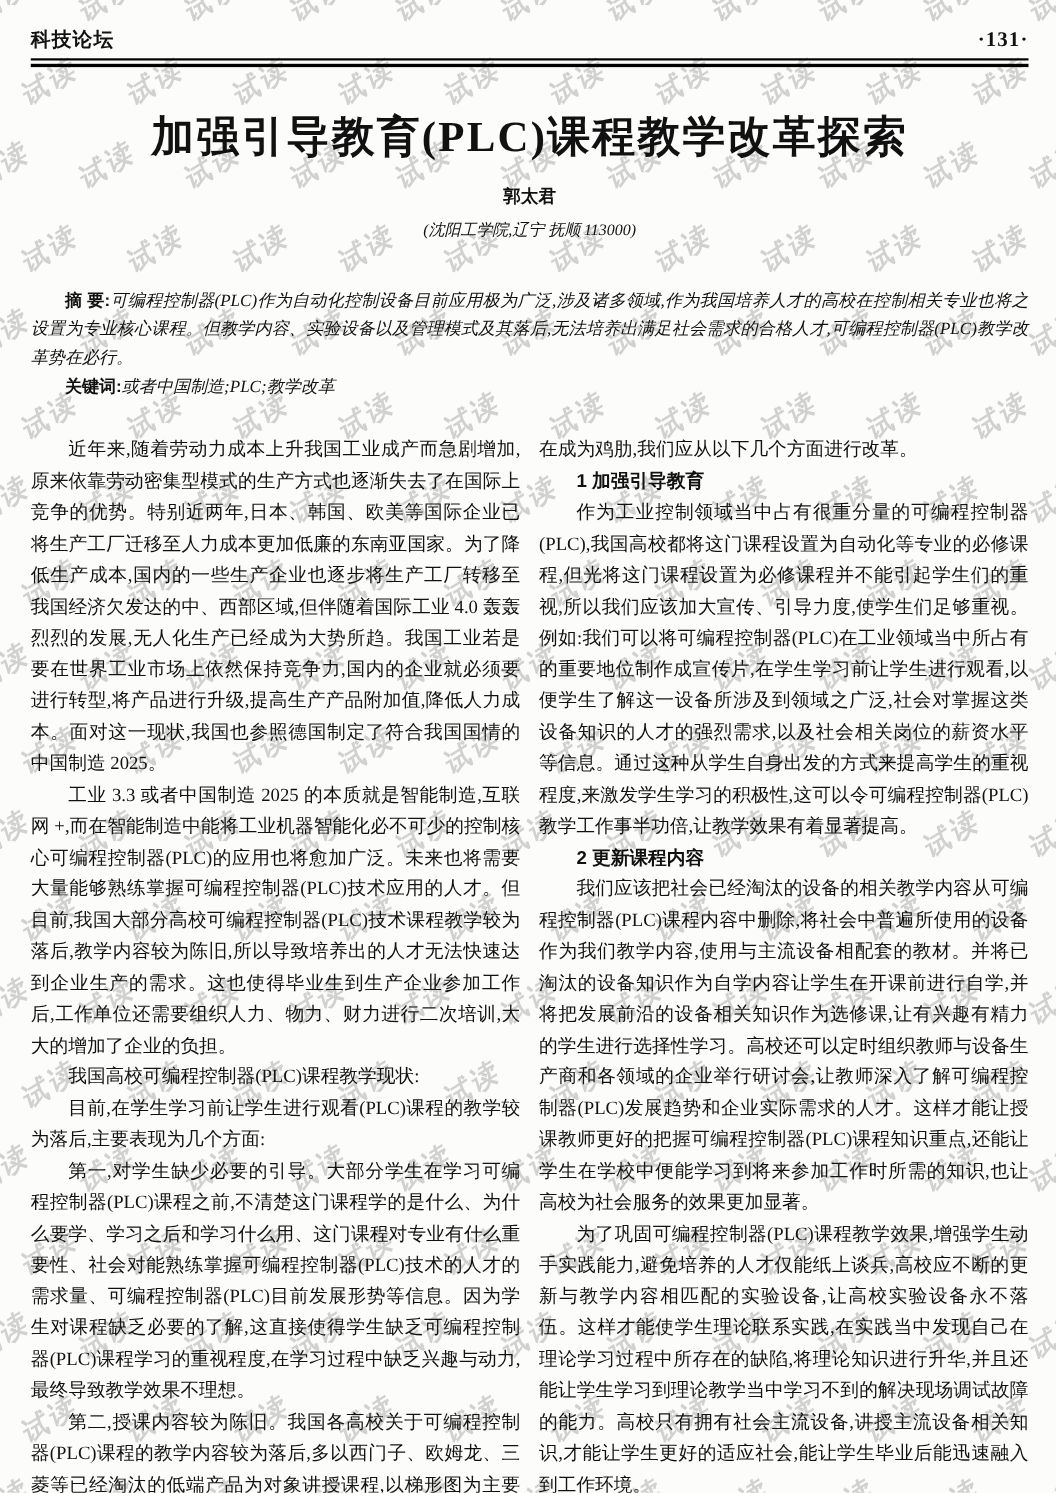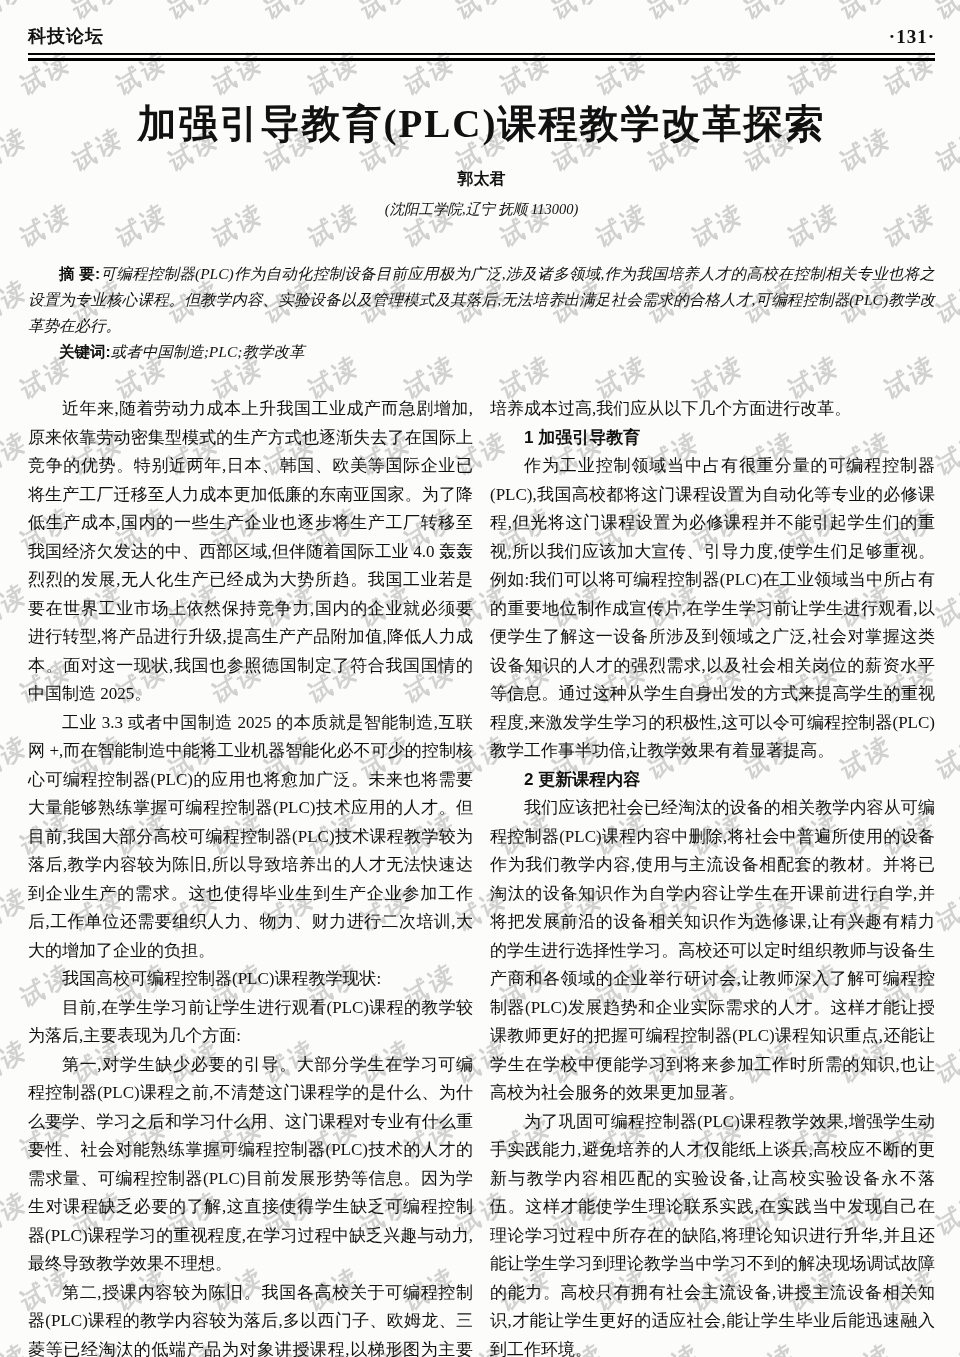--- a/index.html
+++ b/index.html
@@ -322,21 +322,21 @@
       <p class="para">近年来,随着劳动力成本上升我国工业成产而急剧增加,原来依靠劳动密集型模式的生产方式也逐渐失去了在国际上竞争的优势。特别近两年,日本、韩国、欧美等国际企业已将生产工厂迁移至人力成本更加低廉的东南亚国家。为了降低生产成本,国内的一些生产企业也逐步将生产工厂转移至我国经济欠发达的中、西部区域,但伴随着国际工业 4.0 轰轰烈烈的发展,无人化生产已经成为大势所趋。我国工业若是要在世界工业市场上依然保持竞争力,国内的企业就必须要进行转型,将产品进行升级,提高生产产品附加值,降低人力成本。面对这一现状,我国也参照德国制定了符合我国国情的中国制造 2025。</p>
       <p class="para">工业 3.3 或者中国制造 2025 的本质就是智能制造,互联网 +,而在智能制造中能将工业机器智能化必不可少的控制核心可编程控制器(PLC)的应用也将愈加广泛。未来也将需要大量能够熟练掌握可编程控制器(PLC)技术应用的人才。但目前,我国大部分高校可编程控制器(PLC)技术课程教学较为落后,教学内容较为陈旧,所以导致培养出的人才无法快速达到企业生产的需求。这也使得毕业生到生产企业参加工作后,工作单位还需要组织人力、物力、财力进行二次培训,大大的增加了企业的负担。</p>
       <p class="para">我国高校可编程控制器(PLC)课程教学现状:</p>
       <p class="para">目前,在学生学习前让学生进行观看(PLC)课程的教学较为落后,主要表现为几个方面:</p>
       <p class="para">第一,对学生缺少必要的引导。大部分学生在学习可编程控制器(PLC)课程之前,不清楚这门课程学的是什么、为什么要学、学习之后和学习什么用、这门课程对专业有什么重要性、社会对能熟练掌握可编程控制器(PLC)技术的人才的需求量、可编程控制器(PLC)目前发展形势等信息。因为学生对课程缺乏必要的了解,这直接使得学生缺乏可编程控制器(PLC)课程学习的重视程度,在学习过程中缺乏兴趣与动力,最终导致教学效果不理想。</p>
       <p class="para">第二,授课内容较为陈旧。我国各高校关于可编程控制器(PLC)课程的教学内容较为落后,多以西门子、欧姆龙、三菱等已经淘汰的低端产品为对象讲授课程,以梯形图为主要编程方式。以这类淘汰产品作为教学内容教出来的学生在毕业之后无法快速掌握中高端产品机型的使用,并且在实际使用过程当中多以指令表为编程语言,也使得他们无法快速融入到社会生产当中,还需要用人单位进行二次培养,培养成本过高,也使高校失去了培养社会需要人才的这一使命。</p>
 
     </div>
 
     <div class="col">
-      <p class="para-cont">培养成本过高,我们应从以下几个方面进行改革。</p>
+      <p class="para-cont">在成为鸡肋,我们应从以下几个方面进行改革。</p>
       <h3 class="sec">1 加强引导教育</h3>
       <p class="para">作为工业控制领域当中占有很重分量的可编程控制器(PLC),我国高校都将这门课程设置为自动化等专业的必修课程,但光将这门课程设置为必修课程并不能引起学生们的重视,所以我们应该加大宣传、引导力度,使学生们足够重视。例如:我们可以将可编程控制器(PLC)在工业领域当中所占有的重要地位制作成宣传片,在学生学习前让学生进行观看,以便学生了解这一设备所涉及到领域之广泛,社会对掌握这类设备知识的人才的强烈需求,以及社会相关岗位的薪资水平等信息。通过这种从学生自身出发的方式来提高学生的重视程度,来激发学生学习的积极性,这可以令可编程控制器(PLC)教学工作事半功倍,让教学效果有着显著提高。</p>
       <h3 class="sec">2 更新课程内容</h3>
       <p class="para">我们应该把社会已经淘汰的设备的相关教学内容从可编程控制器(PLC)课程内容中删除,将社会中普遍所使用的设备作为我们教学内容,使用与主流设备相配套的教材。并将已淘汰的设备知识作为自学内容让学生在开课前进行自学,并将把发展前沿的设备相关知识作为选修课,让有兴趣有精力的学生进行选择性学习。高校还可以定时组织教师与设备生产商和各领域的企业举行研讨会,让教师深入了解可编程控制器(PLC)发展趋势和企业实际需求的人才。这样才能让授课教师更好的把握可编程控制器(PLC)课程知识重点,还能让学生在学校中便能学习到将来参加工作时所需的知识,也让高校为社会服务的效果更加显著。</p>
       <p class="para">为了巩固可编程控制器(PLC)课程教学效果,增强学生动手实践能力,避免培养的人才仅能纸上谈兵,高校应不断的更新与教学内容相匹配的实验设备,让高校实验设备永不落伍。这样才能使学生理论联系实践,在实践当中发现自己在理论学习过程中所存在的缺陷,将理论知识进行升华,并且还能让学生学习到理论教学当中学习不到的解决现场调试故障的能力。高校只有拥有社会主流设备,讲授主流设备相关知识,才能让学生更好的适应社会,能让学生毕业后能迅速融入到工作环境。</p>
 
     </div>
 
   </div>
 </div>

